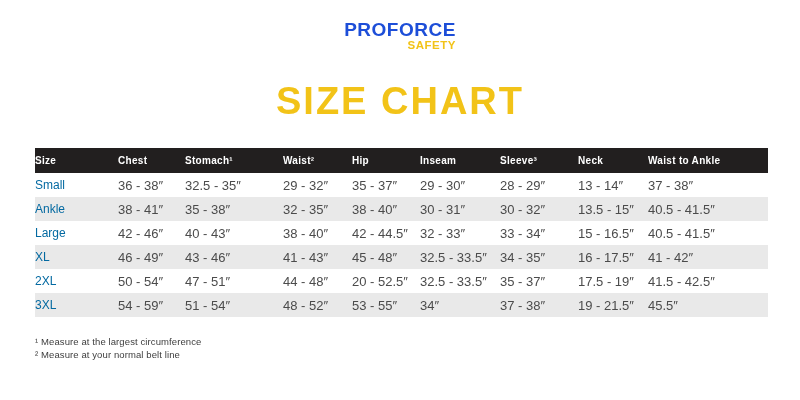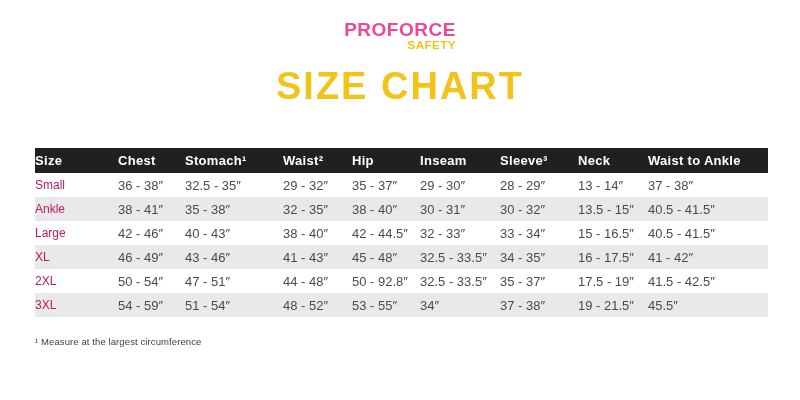--- a/index.html
+++ b/index.html
@@ -11,31 +11,31 @@
   }
   .page { position: relative; width: 800px; height: 400px; }
 
   
   .logo {
     position: absolute; top: 20px; left: 0; right: 0;
     text-align: center;
   }
   .logo-inner { display: inline-block; text-align: right; }
   .logo-main {
-    font-size: 19px; font-weight: 900; color: #ec4899;
+    font-size: 19px; font-weight: 900; color: #1d4ed8;
     letter-spacing: 0.5px; line-height: 19px;
   }
   .logo-sub {
     font-size: 11.5px; font-weight: 900; color: #f2c318;
     letter-spacing: 0.5px; line-height: 11px; margin-top: 1px;
   }
 
   
   .title {
-    position: absolute; top: 64px; left: 0; right: 0; margin: 1px;
+    position: absolute; top: 64px; left: 0; right: 0; margin: 16px;
     text-align: center;
     font-size: 38px; font-weight: 900; color: #f2c318;
     letter-spacing: 2px; line-height: 42px;
   }
   .subtitle {
     position: absolute; top: 107px; left: 0; right: 0; margin: 0;
     text-align: center;
     font-size: 16.5px; font-weight: 800; color: #221f1f;
     letter-spacing: 2.5px; line-height: 18px;
   }
@@ -44,27 +44,27 @@
   table.size-table {
     position: absolute; top: 148px; left: 35px;
     width: 733px;
     border-collapse: collapse; table-layout: fixed;
   }
   table.size-table th, table.size-table td {
     text-align: left; padding: 0; white-space: nowrap; overflow: hidden;
   }
   thead tr { background: #221f1f; height: 25px; }
   thead th {
-    color: #ffffff; font-size: 13px; font-weight: 800;
+    color: #ffffff; font-size: 10px; font-weight: 800;
     letter-spacing: 0.3px;
   }
   tbody tr { height: 24px; }
   tbody tr.stripe { background: #e9e9e9; }
   tbody td { color: #4b4b4b; font-size: 13px; font-weight: 400; }
-  tbody td.size-col { color: #be185d; font-size: 12px; }
+  tbody td.size-col { color: #0369a1; font-size: 12px; }
   th.size-col, td.size-col { padding-left: 15px; }
 
   
   .footnotes {
     position: absolute; top: 335px; left: 35px; right: 30px;
   }
   .footnote {
     font-size: 9.5px; color: #3d3d3d; line-height: 13px;
     letter-spacing: 0.1px;
   }
@@ -151,21 +151,21 @@
           <td>32.5 - 33.5″</td>
           <td>34 - 35″</td>
           <td>16 - 17.5″</td>
           <td>41 - 42″</td>
         </tr>
         <tr>
           <td class="size-col">2XL</td>
           <td>50 - 54″</td>
           <td>47 - 51″</td>
           <td>44 - 48″</td>
-          <td>50 - 92.8″</td>
+          <td>20 - 52.5″</td>
           <td>32.5 - 33.5″</td>
           <td>35 - 37″</td>
           <td>17.5 - 19″</td>
           <td>41.5 - 42.5″</td>
         </tr>
         <tr class="stripe">
           <td class="size-col">3XL</td>
           <td>54 - 59″</td>
           <td>51 - 54″</td>
           <td>48 - 52″</td>
@@ -173,15 +173,16 @@
           <td>34″</td>
           <td>37 - 38″</td>
           <td>19 - 21.5″</td>
           <td>45.5″</td>
         </tr>
       </tbody>
   </table>
 
   <footer class="footnotes" id="footnotes">
       <div class="footnote">¹ Measure at the largest circumference</div>
+      <div class="footnote">² Measure at your normal belt line</div>
     </footer>
 
 </div>
 
 </body></html>

